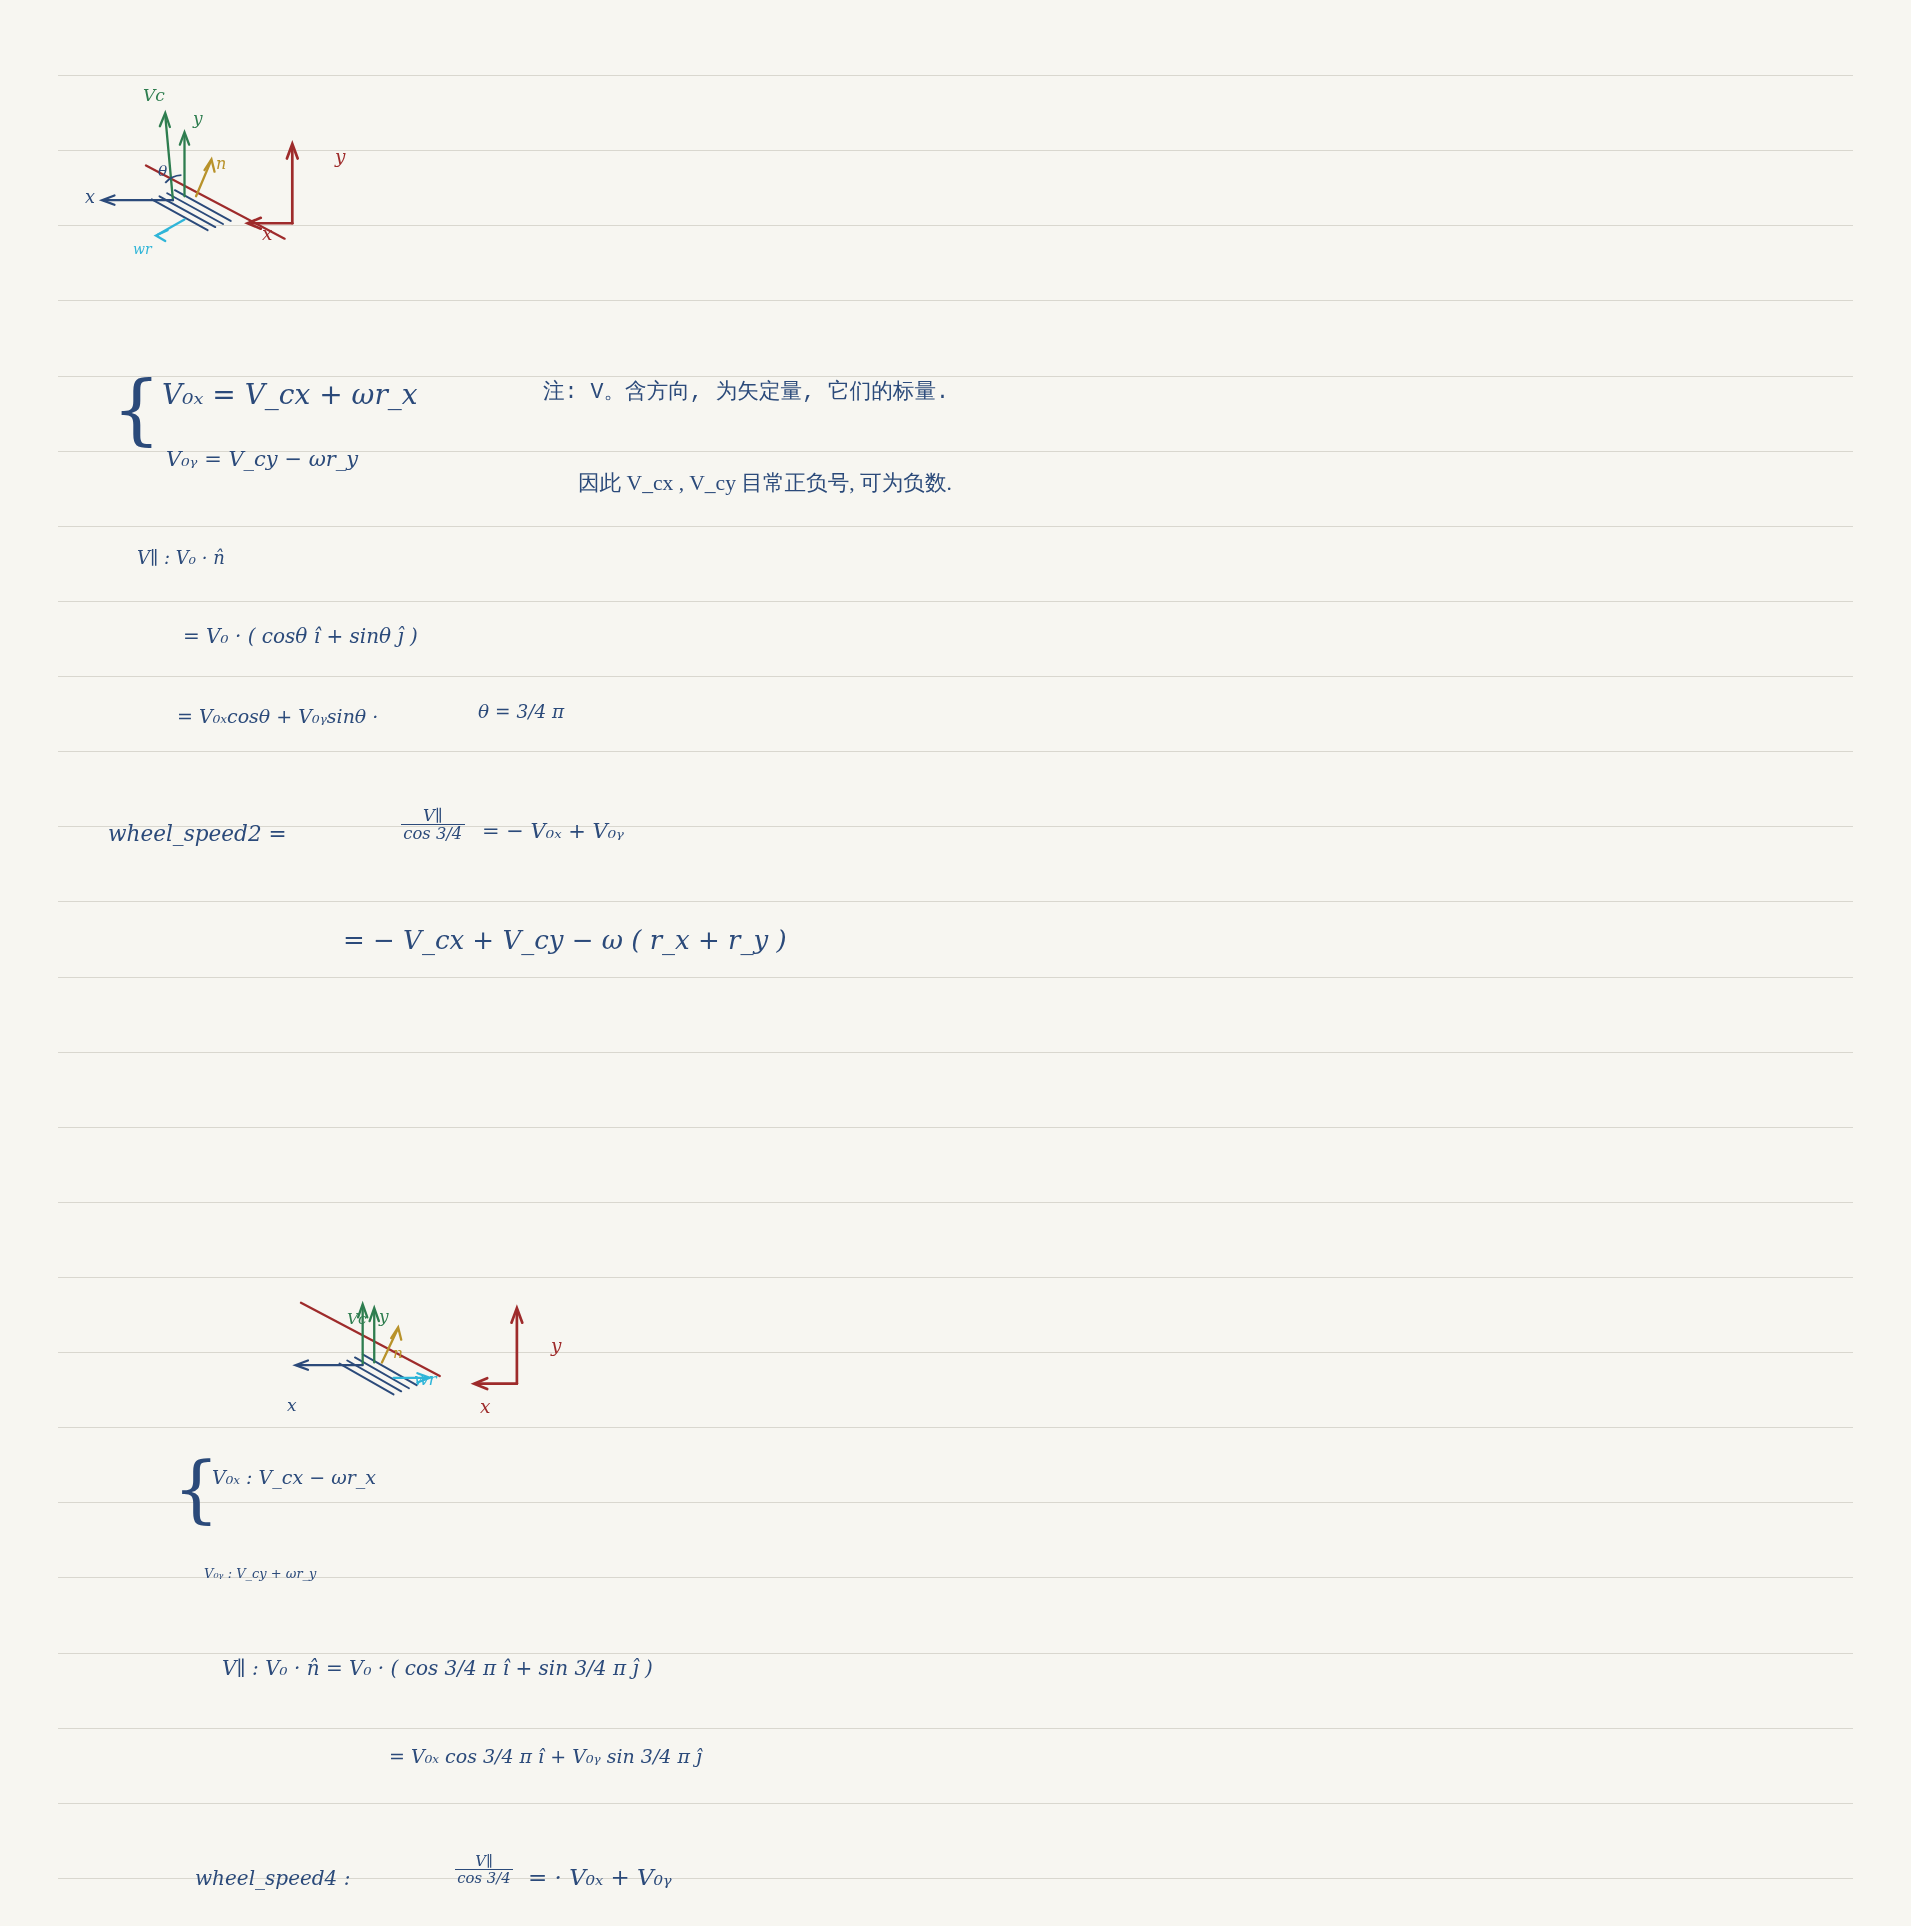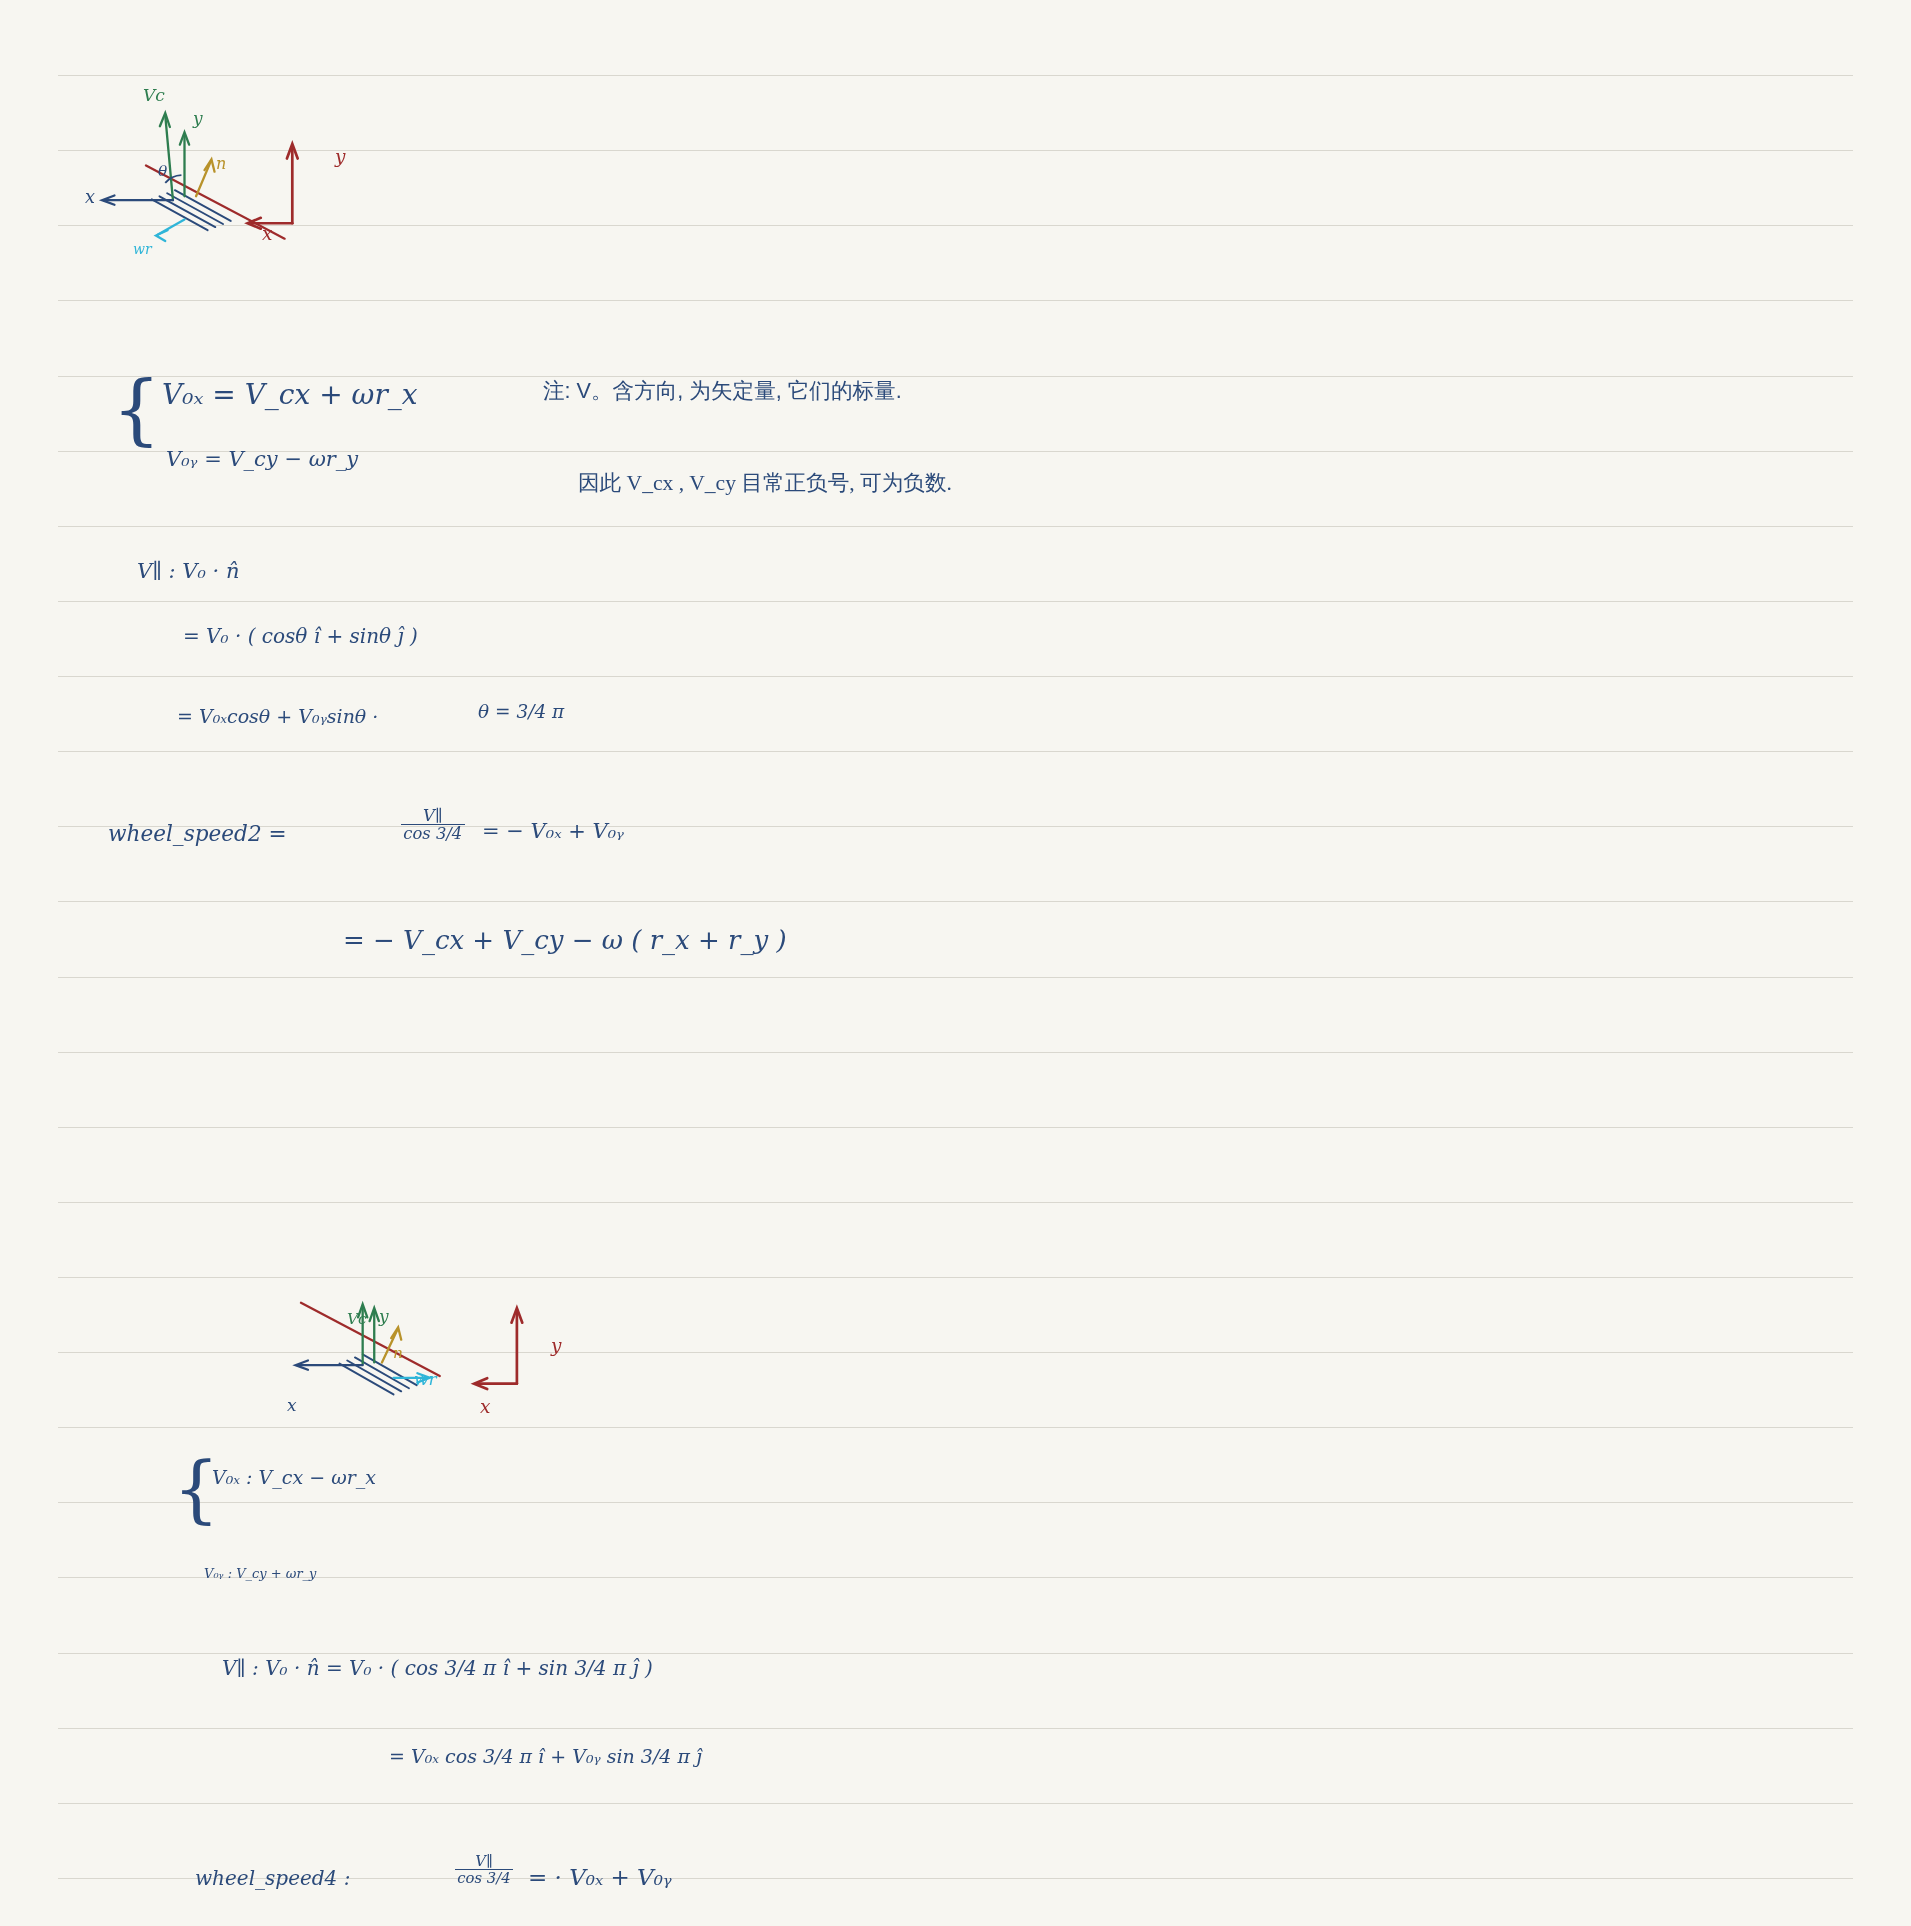--- a/index.html
+++ b/index.html
@@ -143,24 +143,24 @@
   <div class="ink ink-hand" style="left:158px; top:162px; font-size:15.4px">θ</div>
   <div class="ink ink-hand" style="left:216px; top:154px; font-size:16px; color:#b8922a">n</div>
   <div class="ink ink-hand" style="left:133px; top:241px; font-size:14px; color:#2fb5d8">wr</div>
   <div class="ink ink-hand red-ink" style="left:335px; top:146px; font-size:18.5px">y</div>
   <div class="ink ink-hand red-ink" style="left:262px; top:223px; font-size:18.5px">x</div>
 
   <div class="brace" style="left:112px; top:370px; font-size:77px; line-height:1">{</div>
   <div class="ink ink-hand" style="left:162px; top:378px; font-size:28px">V₀ₓ = V_cx + ωr_x</div>
   <div class="ink ink-hand" style="left:166px; top:447px; font-size:21px">V₀ᵧ = V_cy − ωr_y</div>
 
-  <div class="ink" style="left:543px; top:376px; font-size:21.6px; font-family:Liberation Sans, sans-serif">注: V。含方向, 为矢定量, 它们的标量.</div>
+  <div class="ink" style="left:543px; top:376px; font-size:21.6px; font-family:Liberation Mono, monospace">注: V。含方向, 为矢定量, 它们的标量.</div>
   <div class="ink" style="left:578px; top:468px; font-size:21.6px; font-family:Liberation Serif, serif">因此 V_cx , V_cy 目常正负号, 可为负数.</div>
 
-  <div class="ink ink-hand" style="left:137px; top:559px; font-size:21px">V∥ : V₀ · n̂</div>
+  <div class="ink ink-hand" style="left:137px; top:547px; font-size:18px">V∥ : V₀ · n̂</div>
   <div class="ink ink-hand" style="left:183px; top:624px; font-size:20px">= V₀ · ( cosθ î + sinθ ĵ )</div>
   <div class="ink ink-hand" style="left:177px; top:705px; font-size:19px">= V₀ₓcosθ + V₀ᵧsinθ ·</div>
   <div class="ink ink-hand" style="left:478px; top:701px; font-size:18.5px">θ = 3/4 π</div>
 
   <div class="ink ink-hand" style="left:108px; top:821px; font-size:21.6px">wheel_speed2 =</div>
   <div class="ink ink-hand" style="left:401px; top:807px; font-size:21px">
     <span class="frac">
       <span class="num">V∥</span>
       <span class="den">cos 3/4</span>
     </span>

